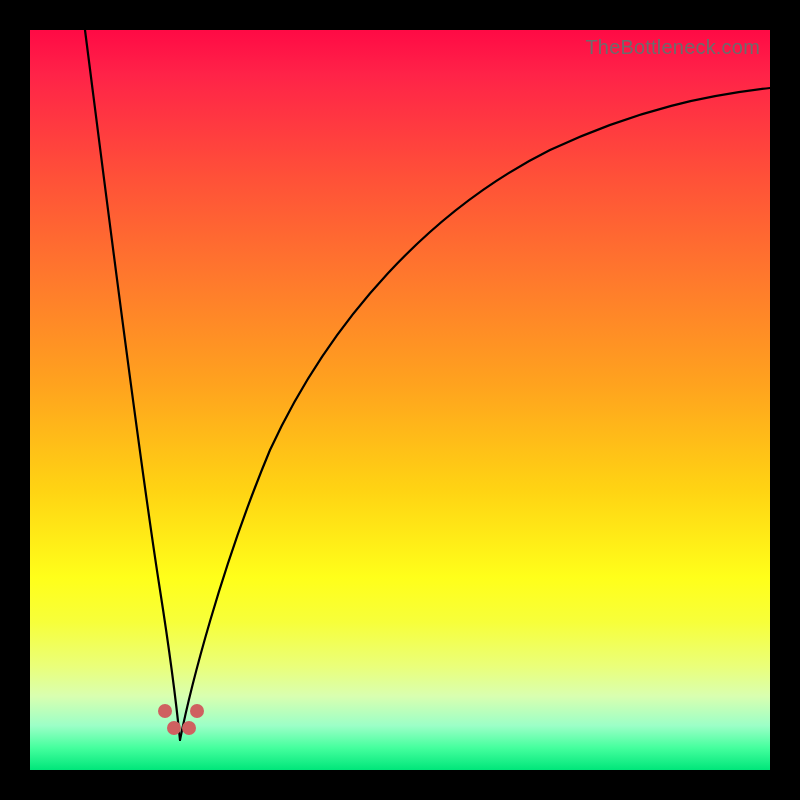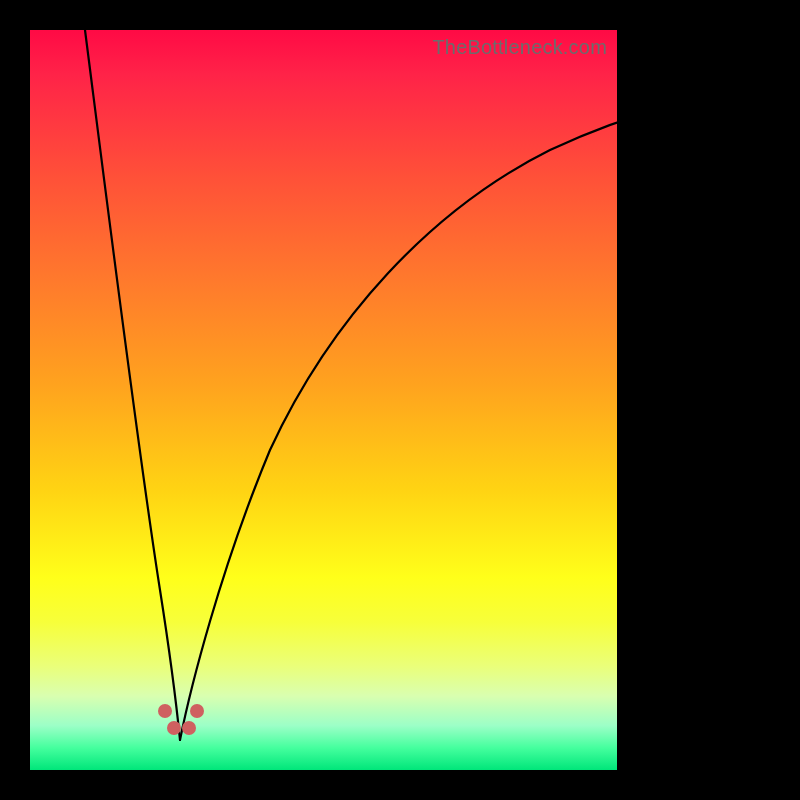--- a/index.html
+++ b/index.html
@@ -16,21 +16,21 @@
     top: 0;
     left: 0;
     width: 800px;
     height: 800px;
     background: #000;
   }
   .plot {
     position: absolute;
     top: 30px;
     left: 30px;
-    width: 587px;
+    width: 740px;
     height: 740px;
     
     background: linear-gradient(to bottom,
       #ff0a45 0%,
       #ff2348 6%,
       #ff5138 20%,
       #ff7a2c 34%,
       #ffa31e 48%,
       #ffd313 62%,
       #ffff1a 74%,

